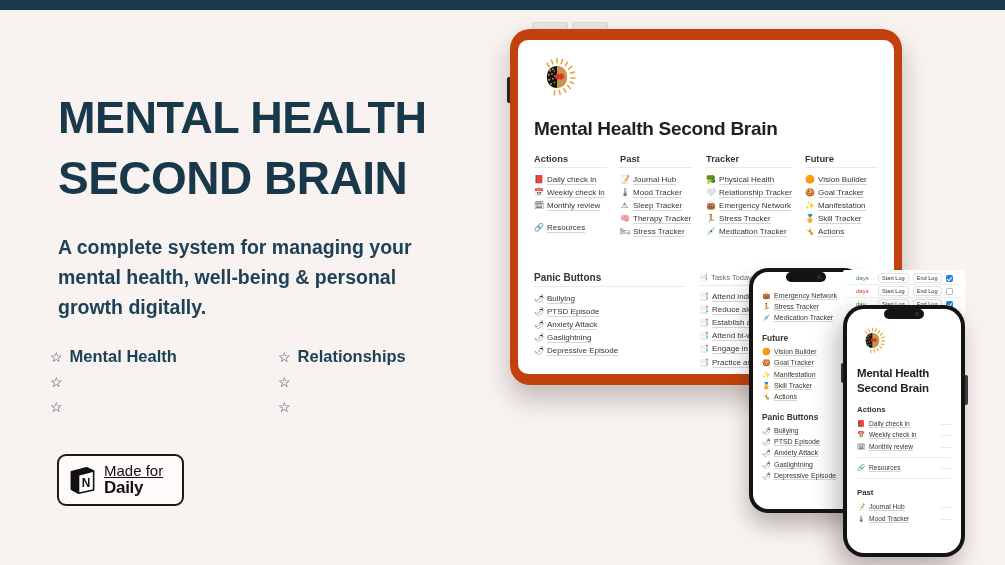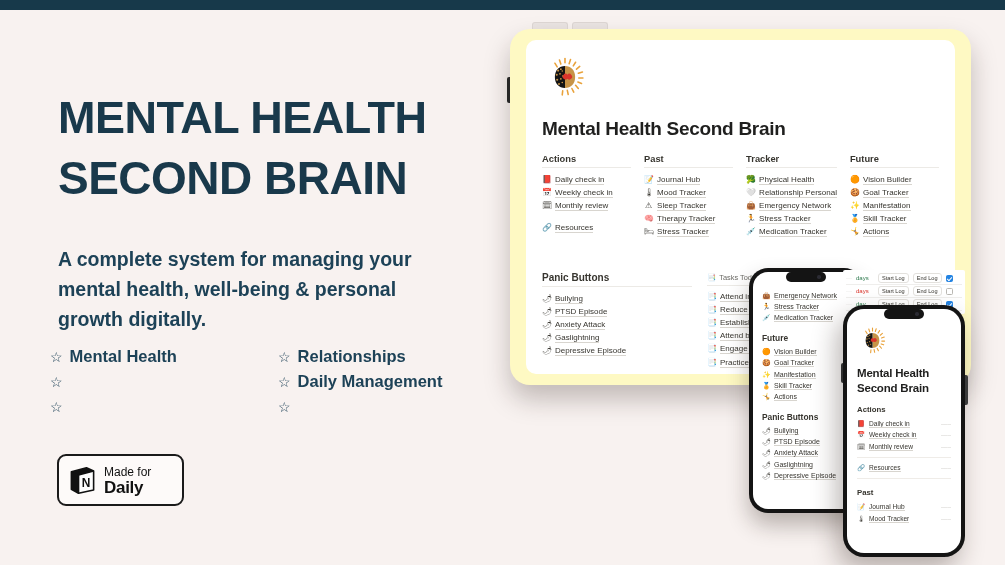--- a/index.html
+++ b/index.html
@@ -32,21 +32,21 @@
     color: #19394b;
     font-weight: bold;
     font-size: 45px;
     line-height: 1.34;
     letter-spacing: -0.5px;
   }
   .headline .l1, .headline .l2 { display: block; white-space: nowrap; }
   .headline .l2 { font-size: 46px; }
 
   .subhead {
-    margin-top: 34px;
+    margin-top: 22px;
     color: #1d4257;
     font-weight: bold;
     font-size: 19.5px;
     line-height: 1.55;
     max-width: 400px;
   }
 
   .features {
     position: absolute;
     left: 50px; top: 344px;
@@ -75,21 +75,21 @@
     left: 57px; top: 454px;
     width: 127px; height: 52px;
     border: 2px solid #1a1a1a;
     border-radius: 9px;
     background: #fdfaf9;
     display: flex; align-items: center; gap: 8px;
     padding: 0 10px;
   }
   .notion-cube { position: relative; width: 27px; height: 29px; flex: 0 0 auto; }
   .nb-text { line-height: 1.05; }
-  .nb-made { font-size: 12px; color: #111; }
+  .nb-made { font-size: 15px; color: #111; text-decoration: underline; }
   .nb-notion { font-size: 17px; font-weight: bold; color: #111; letter-spacing: -0.3px; }
 
   
   .devices { position: absolute; left: 0; top: 0; width: 1005px; height: 565px; }
 
   
   .tabstrip {
     position: absolute; left: 532px; top: 22px;
     width: 76px; height: 9px;
     display: flex; gap: 4px;
@@ -99,24 +99,24 @@
     background: #eae4e2;
     border-radius: 3px 3px 0 0;
     border: 1px solid #ded7d4;
     border-bottom: none;
   }
 
   
   .tablet {
     position: absolute;
     left: 510px; top: 29px;
-    width: 461px; height: 356px;
-    background: #fef9c3;
+    width: 392px; height: 356px;
+    background: #c2410c;
     border-radius: 20px;
-    padding: 11px 16px;
+    padding: 11px 8px;
     box-shadow: 0 14px 26px rgba(40,25,20,0.26);
   }
   .tablet::before { 
     content: "";
     position: absolute; left: -3px; top: 48px;
     width: 3px; height: 26px;
     background: #262626; border-radius: 2px 0 0 2px;
   }
   .tablet-screen {
     width: 100%; height: 100%;
@@ -307,21 +307,20 @@
     </div>
     <div class="feat">
       <span class="star">☆</span>
       <span>Relationships</span>
     </div>
     <div class="feat">
       <span class="star">☆</span>
     </div>
     <div class="feat">
       <span class="star">☆</span>
-      <span>Daily Management</span>
     </div>
     <div class="feat">
       <span class="star">☆</span>
     </div>
     <div class="feat">
       <span class="star">☆</span>
     </div>
   </div>
 
   <div class="notion-badge">
@@ -437,21 +436,21 @@
             </div>
 
             <div>
               <div class="col-head">Tracker</div>
               <a class="lnk">
                 <span class="ico">🥦</span>
                 <span class="lbl">Physical Health</span>
               </a>
               <a class="lnk">
                 <span class="ico">🤍</span>
-                <span class="lbl">Relationship Personal</span>
+                <span class="lbl">Relationship Tracker</span>
               </a>
               <a class="lnk">
                 <span class="ico">👜</span>
                 <span class="lbl">Emergency Network</span>
               </a>
               <a class="lnk">
                 <span class="ico">🏃</span>
                 <span class="lbl">Stress Tracker</span>
               </a>
               <a class="lnk">

